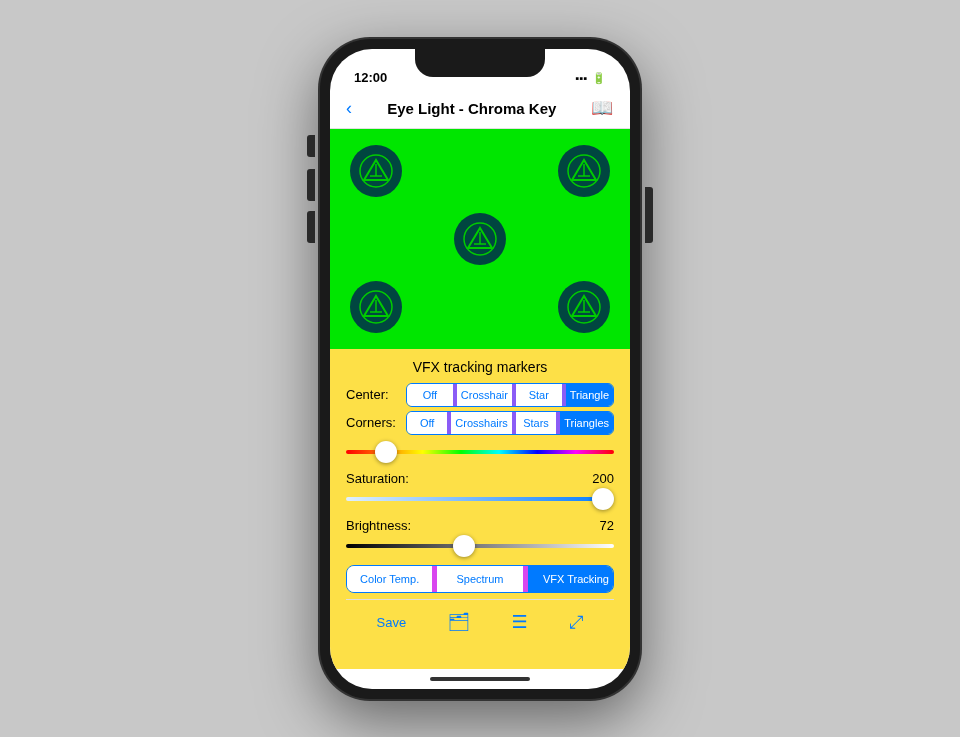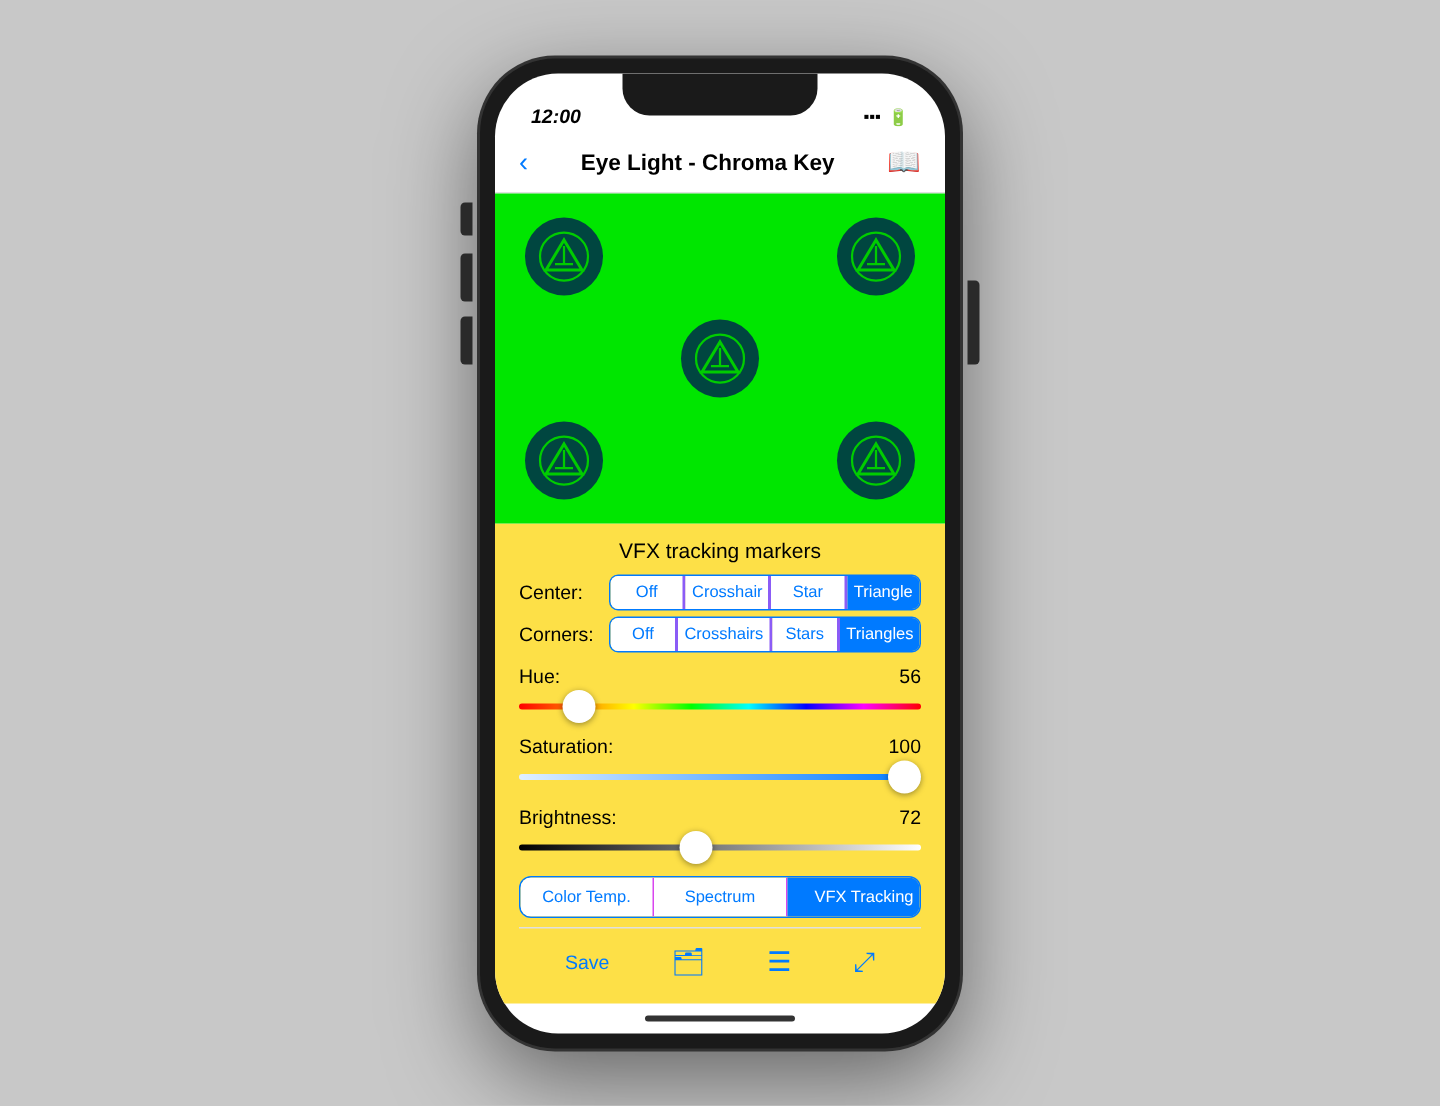--- a/index.html
+++ b/index.html
@@ -54,21 +54,21 @@
       justify-content: space-between;
       align-items: flex-end;
       padding: 0 24px 4px;
       font-size: 12px;
       font-weight: 600;
       color: #000;
       flex-shrink: 0;
       z-index: 5;
     }
 
-    .status-left { font-size: 13px; font-weight: 700; font-style: italic; }
+    .status-left { font-size: 13px; font-weight: 700; }
     .status-right {
       display: flex;
       align-items: center;
       gap: 5px;
       font-size: 11px;
     }
 
     
     .nav-bar {
       height: 40px;
@@ -171,21 +171,21 @@
     }
 
     .seg-btn {
       flex: 1;
       padding: 5px 4px;
       font-size: 11px;
       text-align: center;
       color: #007AFF;
       background: #fff;
       cursor: pointer;
-      border-right: 2px solid #8b5cf6;
+      border-right: 4px solid #8b5cf6;
     }
 
     .seg-btn:last-child { border-right: none; }
     .seg-btn.active {
       background: #007AFF;
       color: #fff;
     }
 
     .slider-row {
       display: flex;
@@ -250,21 +250,21 @@
     }
 
     .bottom-tab {
       flex: 1;
       padding: 7px 4px;
       text-align: center;
       font-size: 11px;
       color: #007AFF;
       background: #fff;
       cursor: pointer;
-      border-right: 1px solid #d946ef;
+      border-right: 5px solid #d946ef;
     }
     .bottom-tab:last-child { border-right: none; }
     .bottom-tab.active {
       background: #007AFF;
       color: #fff;
       text-align: right;
     }
 
     
     .footer {
@@ -417,33 +417,29 @@
       <div class="control-row">
         <span class="control-label">Corners:</span>
         <div class="segment-group">
           <div class="seg-btn">Off</div>
           <div class="seg-btn">Crosshairs</div>
           <div class="seg-btn">Stars</div>
           <div class="seg-btn active">Triangles</div>
         </div>
       </div>
 
-      <div class="slider-row">
-        <span class="slider-label">Hue:</span>
-        <span class="slider-value">56</span>
-      </div>
       <div class="slider-container">
         <div class="slider-track hue-track" style="width:100%;height:4px;border-radius:2px;">
           <div class="slider-thumb" style="left:15%;"></div>
         </div>
       </div>
 
       <div class="slider-row">
         <span class="slider-label">Saturation:</span>
-        <span class="slider-value">100</span>
+        <span class="slider-value">200</span>
       </div>
       <div class="slider-container">
         <div class="slider-track sat-track" style="width:100%;height:4px;border-radius:2px;">
           <div class="slider-thumb" style="left:96%;"></div>
         </div>
       </div>
 
       <div class="slider-row">
         <span class="slider-label">Brightness:</span>
         <span class="slider-value">72</span>

